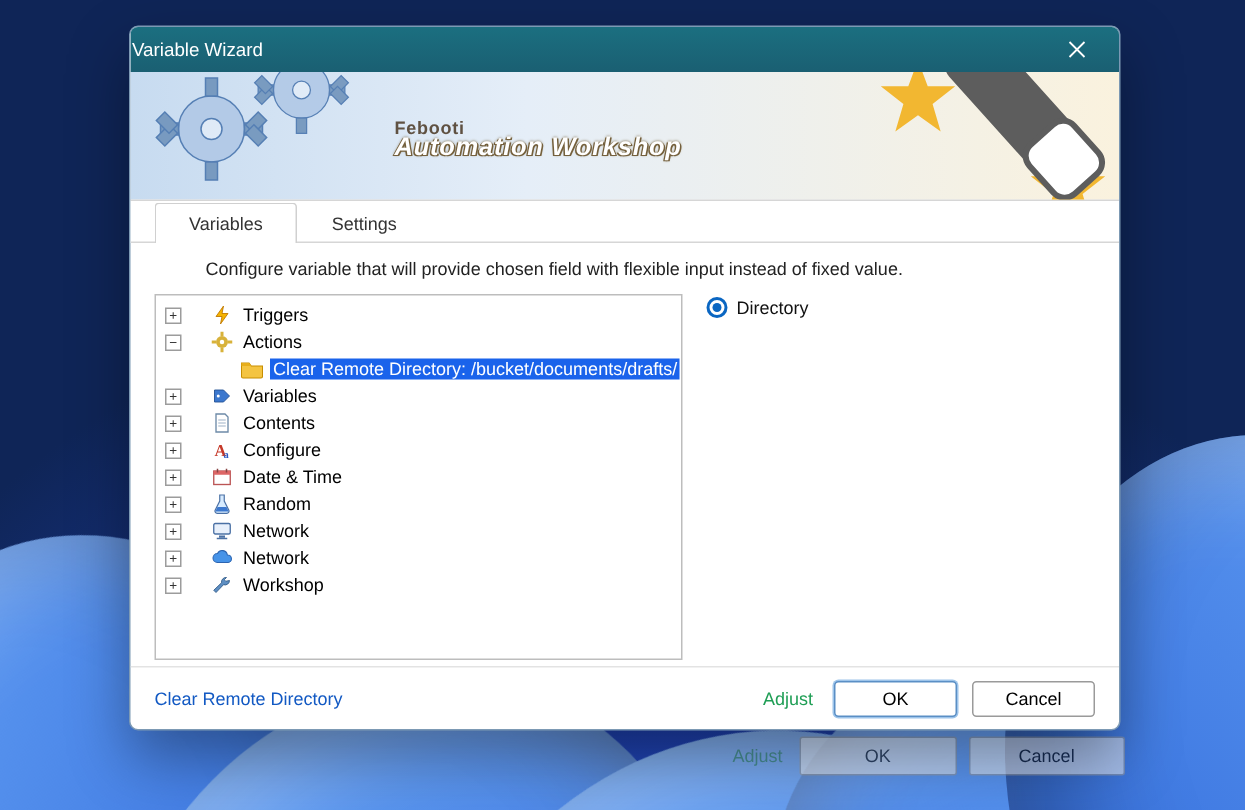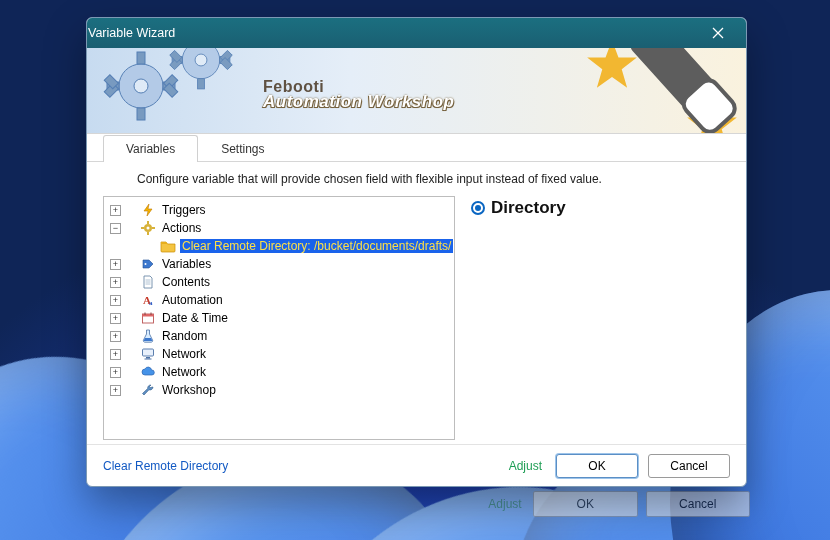--- a/index.html
+++ b/index.html
@@ -93,21 +93,21 @@
     transform: rotate(48deg);
   }
   .star {
     position:absolute;
     fill:#f2b731;
   }
   .brand {
     position: absolute; left: 176px; top: 30px;
   }
   .brand-logo {
-    color: #5f5142; font-size: 16px; font-weight: 600; letter-spacing: 0.5px;
+    color: #5f5142; font-size: 12px; font-weight: 600; letter-spacing: 0.5px;
   }
   .brand-title {
     font-size: 17px; font-weight: 700; font-style: italic;
     color: #fff;
     text-shadow: 0 0 2px #6f5a33, 1px 1px 0 #776341, -1px 1px 0 #776341;
     letter-spacing: 0.5px;
     margin-top: -4px;
   }
 
   .tabstrip {
@@ -176,41 +176,41 @@
     width: 11px; flex-shrink: 0;
     display:flex; align-items:center;
   }
   .ic {
     width: 16px; height: 16px; flex-shrink:0;
     display:flex; align-items:center; justify-content:center;
   }
   .lbl { padding: 0 2px; }
   .lbl.sel {
     background: #1a63eb;
-    color: #fde047;
+    color: #ffffff;
   }
   .children { padding-left: 20px; }
   .children .row { padding-left: 4px; }
   .vconn {
     width: 11px; flex-shrink:0;
     position:relative;
   }
   .vconn::before {
     content:"";
     position:absolute; left:5px; top:0; bottom:0;
     border-left: 1px dotted #a0a0a0;
   }
 
   .options {
     flex: 1;
     padding-top: 2px;
   }
   .radio-row {
     display:flex; align-items:center; gap:6px;
-    font-size: 17px; color: #111; font-weight: bold;
+    font-size: 12px; color: #111;
   }
   .radio-outer {
     width:14px; height:14px; border-radius:50%;
     border: 2px solid #0a66c2;
     display:flex; align-items:center; justify-content:center;
   }
   .radio-inner { width:6px; height:6px; border-radius:50%; background:#0a66c2; }
 
   .footer {
     height: 42px;
@@ -402,21 +402,21 @@
             <li>
               <div class="row">
                 <span class="toggle">+</span>
                 <span class="dots"></span>
                 <span class="ic">
                   <svg width="14" height="14" viewBox="0 0 14 14">
                       <text x="2" y="11" font-size="11" font-weight="700" fill="#c63a2a" font-family="Georgia">A</text>
                       <text x="8" y="12" font-size="7" font-weight="700" fill="#2a5ac6" font-family="Georgia">a</text>
                     </svg>
                 </span>
-                <span class="lbl">Automation</span>
+                <span class="lbl">Configure</span>
               </div>
             </li>
             <li>
               <div class="row">
                 <span class="toggle">+</span>
                 <span class="dots"></span>
                 <span class="ic">
                   <svg width="14" height="14" viewBox="0 0 14 14">
                       <rect x="1.5" y="3" width="11" height="9" fill="#fff" stroke="#b55" stroke-width="0.9"></rect>
                       <rect x="1.5" y="3" width="11" height="2.5" fill="#d66"></rect>

